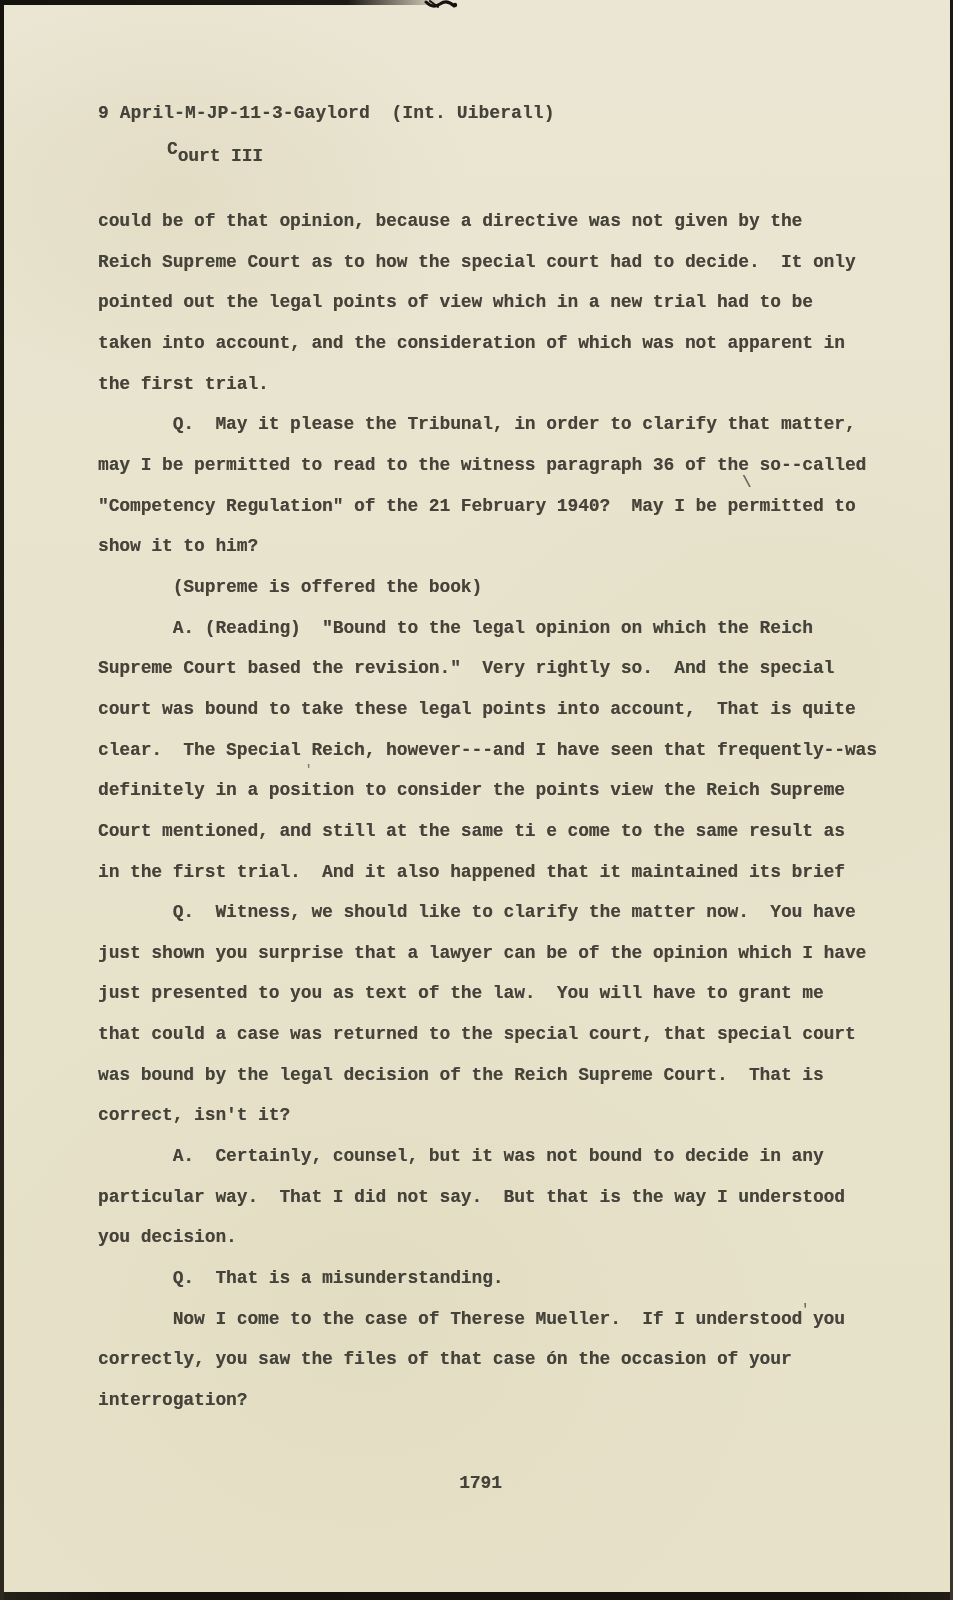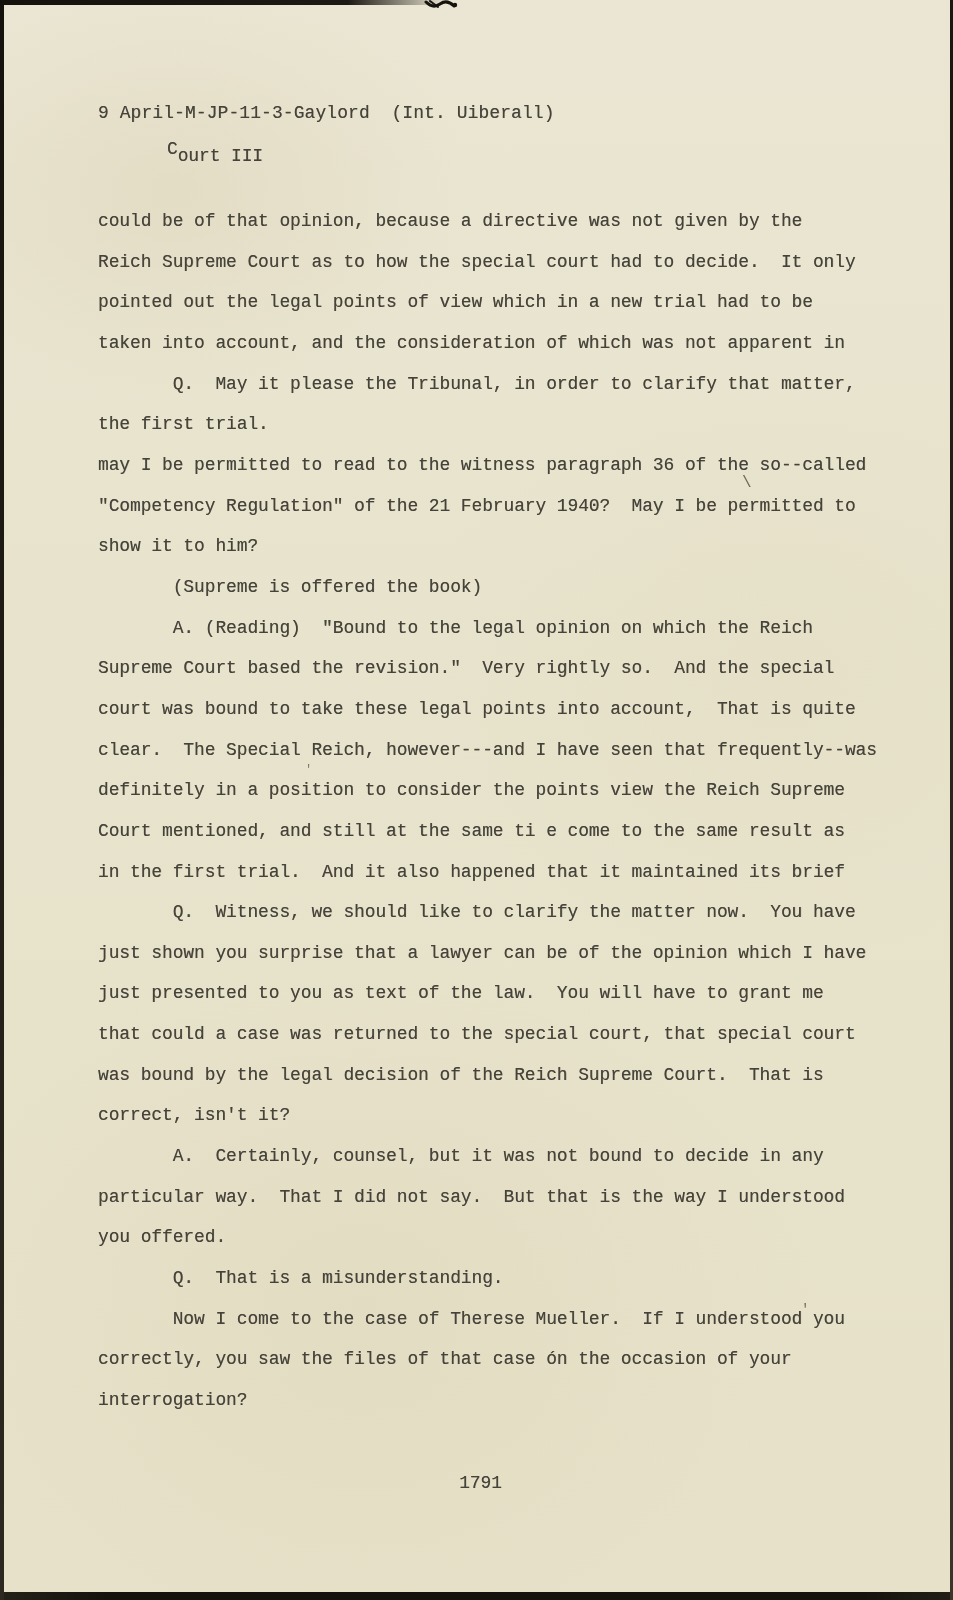--- a/index.html
+++ b/index.html
@@ -19,20 +19,21 @@
     left: 4px;
     top: 0;
     width: 946px;
     height: 1592px;
     background-color: #e8e3cc;
     background-image:
       radial-gradient(ellipse 420px 300px at 18% 12%, rgba(213,205,176,0.35), transparent 70%),
       radial-gradient(ellipse 520px 420px at 82% 42%, rgba(224,217,190,0.30), transparent 70%),
       radial-gradient(ellipse 640px 520px at 38% 82%, rgba(214,206,176,0.28), transparent 70%),
       linear-gradient(180deg, #ebe6d3 0%, #e8e3cc 40%, #e6e1c8 100%);
+    font-weight: bold;
   }
   .edge-top {
     position: absolute; left: 0; top: 0; width: 446px; height: 5px;
     background: linear-gradient(90deg, #15120d 0%, #1d1914 78%, rgba(29,25,20,0) 100%);
   }
   .edge-bottom {
     position: absolute; left: 0; top: 1592px; width: 953px; height: 8px;
     background: linear-gradient(90deg, #24201a 0%, #14110c 12%, #15120d 90%, #221e17 100%);
   }
   .edge-left {
@@ -94,42 +95,42 @@
 
   <div class="txt header-line">9 April-M-JP-11-3-Gaylord  (Int. Uiberall)</div>
 
   <div class="txt court-label"><span class="sup">C</span><span>ourt III</span></div>
 
   <div class="transcript-body">
       <div class="txt line">could be of that opinion, because a directive was not given by the</div>
       <div class="txt line">Reich Supreme Court as to how the special court had to decide.  It only</div>
       <div class="txt line">pointed out the legal points of view which in a new trial had to be</div>
       <div class="txt line">taken into account, and the consideration of which was not apparent in</div>
+      <div class="txt line">the first trial.</div>
       <div class="txt line">       Q.  May it please the Tribunal, in order to clarify that matter,</div>
-      <div class="txt line">the first trial.</div>
       <div class="txt line">may I be permitted to read to the witness paragraph 36 of the so--called</div>
       <div class="txt line">"Competency Regulation" of the 21 February 1940?  May I be permitted to</div>
       <div class="txt line">show it to him?</div>
       <div class="txt line">       (Supreme is offered the book)</div>
       <div class="txt line">       A. (Reading)  "Bound to the legal opinion on which the Reich</div>
       <div class="txt line">Supreme Court based the revision."  Very rightly so.  And the special</div>
       <div class="txt line">court was bound to take these legal points into account,  That is quite</div>
       <div class="txt line">clear.  The Special Reich, however---and I have seen that frequently--was</div>
       <div class="txt line">definitely in a position to consider the points view the Reich Supreme</div>
       <div class="txt line">Court mentioned, and still at the same ti e come to the same result as</div>
       <div class="txt line">in the first trial.  And it also happened that it maintained its brief</div>
       <div class="txt line">       Q.  Witness, we should like to clarify the matter now.  You have</div>
       <div class="txt line">just shown you surprise that a lawyer can be of the opinion which I have</div>
       <div class="txt line">just presented to you as text of the law.  You will have to grant me</div>
       <div class="txt line">that could a case was returned to the special court, that special court</div>
       <div class="txt line">was bound by the legal decision of the Reich Supreme Court.  That is</div>
       <div class="txt line">correct, isn't it?</div>
       <div class="txt line">       A.  Certainly, counsel, but it was not bound to decide in any</div>
       <div class="txt line">particular way.  That I did not say.  But that is the way I understood</div>
-      <div class="txt line">you offered.</div>
+      <div class="txt line">you decision.</div>
       <div class="txt line">       Q.  That is a misunderstanding.</div>
       <div class="txt line">       Now I come to the case of Therese Mueller.  If I understood you</div>
       <div class="txt line">correctly, you saw the files of that case ón the occasion of your</div>
       <div class="txt line">interrogation?</div>
     </div>
 
   <div class="txt page-number">1791</div>
 
   <div class="mark-slash">\</div>
 

